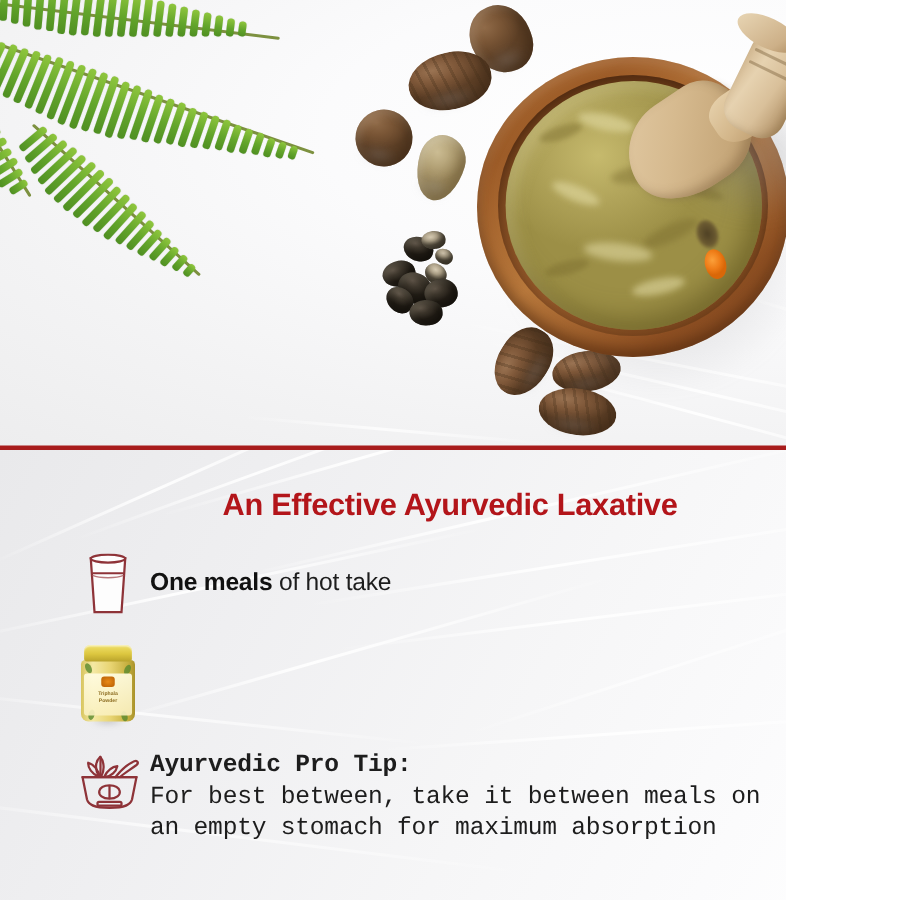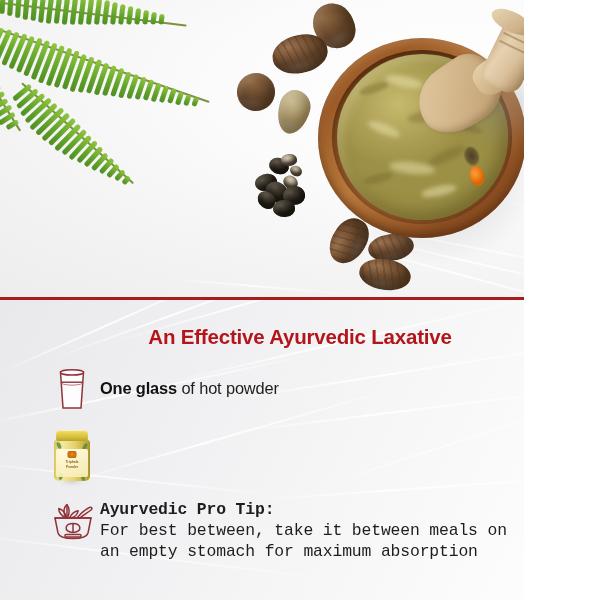--- a/index.html
+++ b/index.html
@@ -525,21 +525,21 @@
 
   <div class="row" id="row-water">
     <div class="row-icon">
       <svg class="glass-ico" viewBox="0 0 32 42">
         <path d="M4.5 3 L27.5 3 L25 39 L7 39 Z" fill="#fdfdfd" stroke="#8e3338" stroke-width="1.5"></path>
         <ellipse cx="16" cy="3.4" rx="11.5" ry="2.6" fill="#fdfdfd" stroke="#8e3338" stroke-width="1.5"></ellipse>
         <path d="M5.6 13.2 L26.4 13.2" stroke="#8e3338" stroke-width="1.4" fill="none"></path>
         <path d="M5.8 14.6 C10 16.6 22 16.6 26.2 14.6" stroke="#b9797c" stroke-width="1" fill="none"></path>
       </svg>
     </div>
-    <div class="row-text"><b>One glass</b><span> of hot powder</span></div>
+    <div class="row-text"><b>One meals</b><span> of hot take</span></div>
   </div>
 
   <div class="row" id="row-mix">
     <div class="row-icon">
       <div class="jar-ico">
         <div class="jar-shadow"></div>
         <div class="jar-body">
           <div class="jar-leafdec" style="left:3px; top:2px; transform:rotate(-25deg);"></div>
           <div class="jar-leafdec" style="left:29px; top:3px; transform:rotate(25deg);"></div>
           <div class="jar-leafdec" style="left:5px; top:33px; transform:rotate(15deg);"></div>

